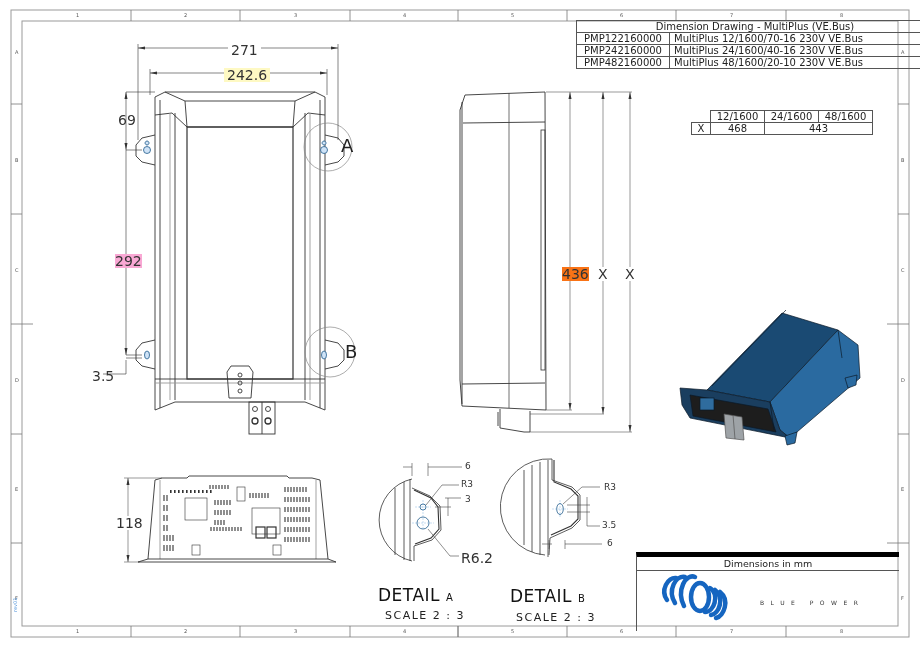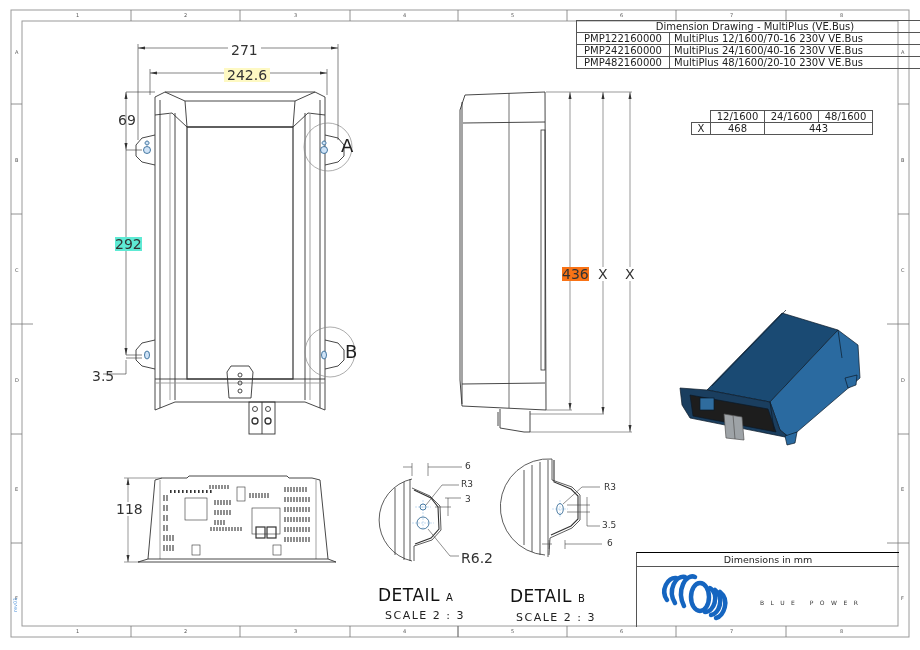--- a/index.html
+++ b/index.html
@@ -14,21 +14,21 @@
   #title-block td.head{text-align:center;}
   #title-block td.code{width:84px;text-align:center;}
   #title-block td.desc{}
   #x-table{left:691px;top:110px;width:182px;}
   #x-table td{text-align:center;margin-top:20px;}
   #x-table td.rowlbl{width:10px;border-left:1px solid #555;}
   #x-table td.empty{border-top:none;border-left:none;}
   .detail-title{font-size:17px;letter-spacing:0.5px;color:#111;}
   .detail-title small{font-size:10px;}
   .detail-scale{font-size:11px;letter-spacing:1.5px;color:#222;}
-  #brand-box{position:absolute;left:636px;top:552px;width:262px;height:74px;border-left:1px solid #555;border-top:1px solid #000000;}
+  #brand-box{position:absolute;left:636px;top:552px;width:262px;height:74px;border-left:1px solid #555;border-top:5px solid #000000;}
   #brand-box .units{position:absolute;left:0;top:0;width:262px;height:13px;border-bottom:1px solid #555;font-size:9.5px;text-align:center;line-height:13px;color:#222;}
   #brand-name{position:absolute;left:731px;top:575px;font-family:"DejaVu Sans",sans-serif;font-weight:bold;font-size:22px;color:#1a1a1a;letter-spacing:-0.3px;}
   #brand-tag{position:absolute;left:760px;top:599px;font-size:6px;letter-spacing:6.5px;color:#333;}
   #rev-mark{position:absolute;left:12px;top:612px;font-size:5px;color:#4a90d9;transform:rotate(-90deg);transform-origin:left top;}
 </style>
 </head>
 <body>
 
 <div id="sheet">
 
@@ -223,21 +223,21 @@
       <polygon points="150,73 157,71.5 157,74.5"></polygon>
         <polygon points="327,73 320,71.5 320,74.5"></polygon>
       <polygon points="126,92 124.5,99 127.5,99"></polygon>
         <polygon points="126,150 124.5,143 127.5,143"></polygon>
       <polygon points="126,355 124.5,348 127.5,348"></polygon>
     </g>
   </svg>
   <span class="txt dim" style="left:228px;top:43px;background:#fff;padding:0 3px">271</span>
   <span class="txt dim" style="left:224px;top:68px;background:#fef9c3;padding:0 3px">242.6</span>
   <span class="txt dim" style="left:118px;top:113px">69</span>
-  <span class="txt dim" style="left:115px;top:237px;background:#5eead4">292</span>
+  <span class="txt dim" style="left:115px;top:254px;background:#f9a8d4">292</span>
   <span class="txt dim" style="left:92px;top:369px">3.5</span>
   <span class="txt" style="left:341px;top:137px;font-size:18px;color:#222">A</span>
   <span class="txt" style="left:345px;top:343px;font-size:18px;color:#222">B</span>
 
   <svg width="920" height="650" style="position:absolute;left:0;top:0">
     <g fill="none" stroke="#333" stroke-width="0.9">
       <path d="M465 95 L545 92 L546 410 L462 406 L460 380 L460 110 Z"></path>
       <path d="M462 102 L462 404"></path>
       <path d="M463 123 L545 122"></path>
       <path d="M462 384 L545 383"></path>
@@ -336,21 +336,21 @@
     <g stroke="#555" stroke-width="0.6">
       <line x1="124" y1="478" x2="162" y2="478"></line>
       <line x1="124" y1="562" x2="140" y2="562"></line>
       <line x1="128" y1="478" x2="128" y2="562"></line>
     </g>
     <g fill="#333">
       <polygon points="128,478 126.5,485 129.5,485"></polygon>
         <polygon points="128,562 126.5,555 129.5,555"></polygon>
     </g>
   </svg>
-  <span class="txt dim" style="left:116px;top:502px;background:#fff">118</span>
+  <span class="txt dim" style="left:116px;top:516px;background:#fff">118</span>
 
   <svg width="920" height="650" style="position:absolute;left:0;top:0">
     <g fill="none" stroke="#333" stroke-width="0.8">
       <path d="M412 479 A42 42 0 0 0 412 561"></path>
       <line x1="395" y1="488" x2="395" y2="555"></line>
       <line x1="404" y1="482" x2="404" y2="560"></line>
       <line x1="410" y1="479" x2="410" y2="561"></line>
       <path d="M412 488 L430 496 L440 506 L441 530 L432 540 L414 546 L414 561"></path>
       <path d="M414 490 L431 498 L438 507 L439 529 L431 538 L415 544" stroke-width="1.1"></path>
     </g>

